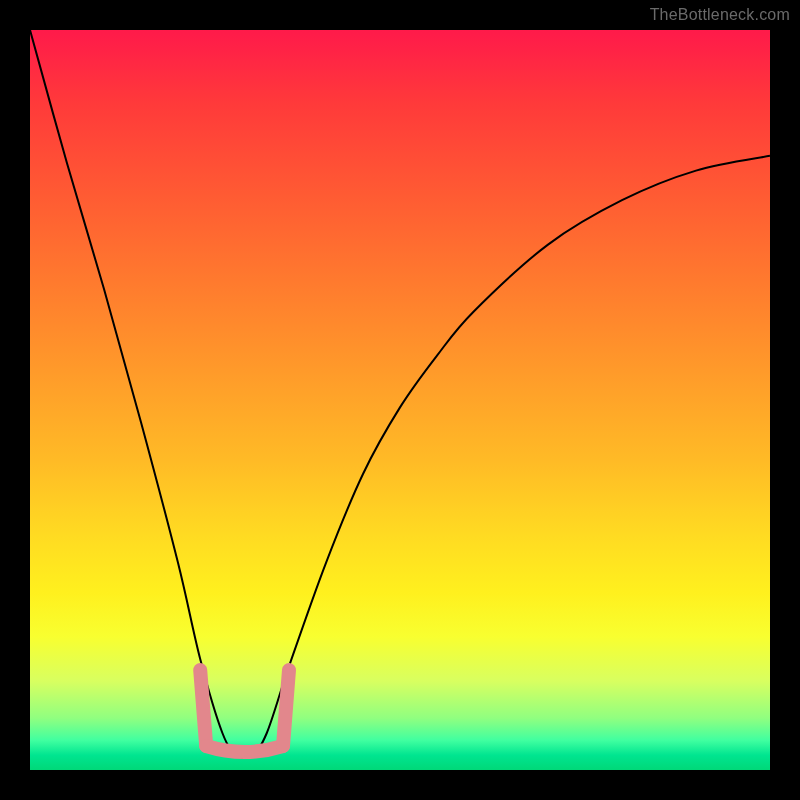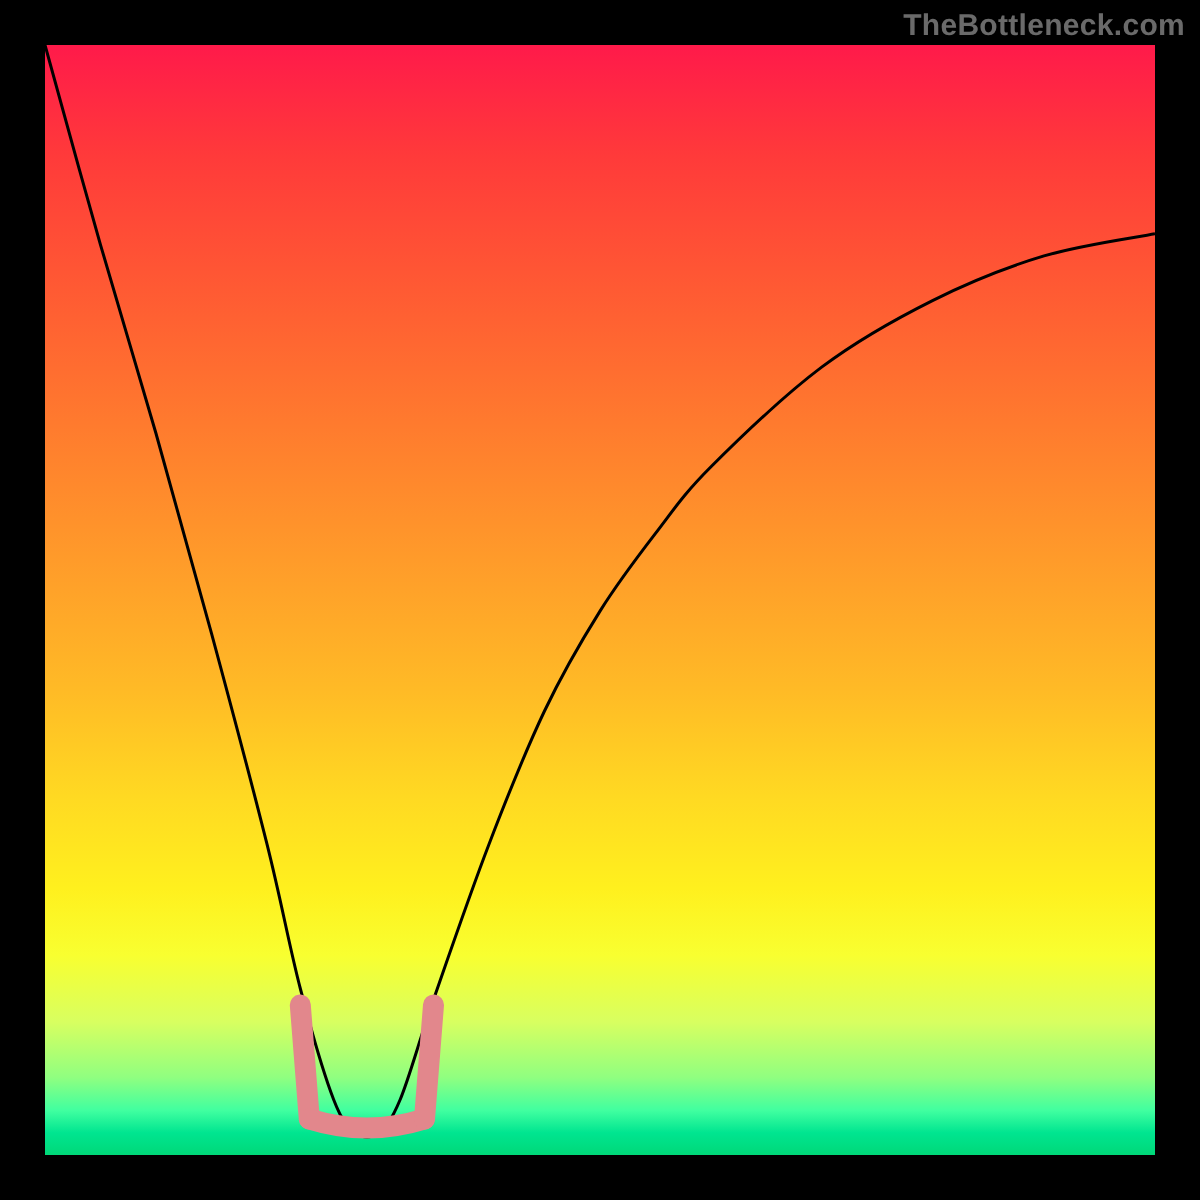--- a/index.html
+++ b/index.html
@@ -32,22 +32,22 @@
       #40ffa0 96%,
       #00e590 98%,
       #00d878 100%
     );
   }
   .watermark {
     position: absolute;
     top: 6px;
     right: 10px;
     color: #6a6a6a;
-    font-size: 20px;
-    font-weight: 700;
+    font-size: 16px;
+    font-weight: 400;
     z-index: 10;
     letter-spacing: 0.2px;
   }
   svg.curve {
     position: absolute;
     left: 0;
     top: 0;
     width: 740px;
     height: 740px;
   }

